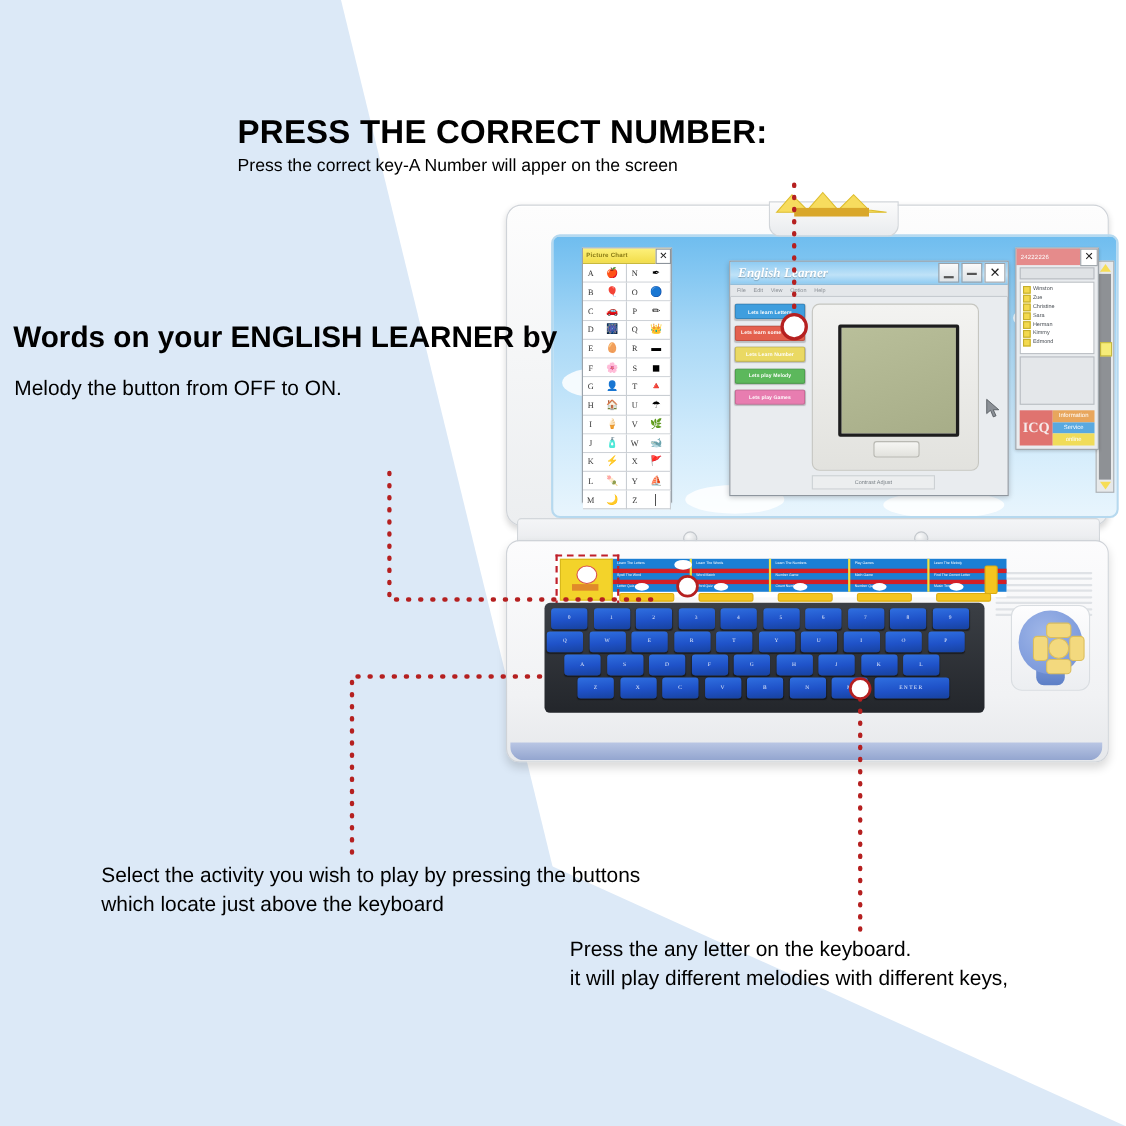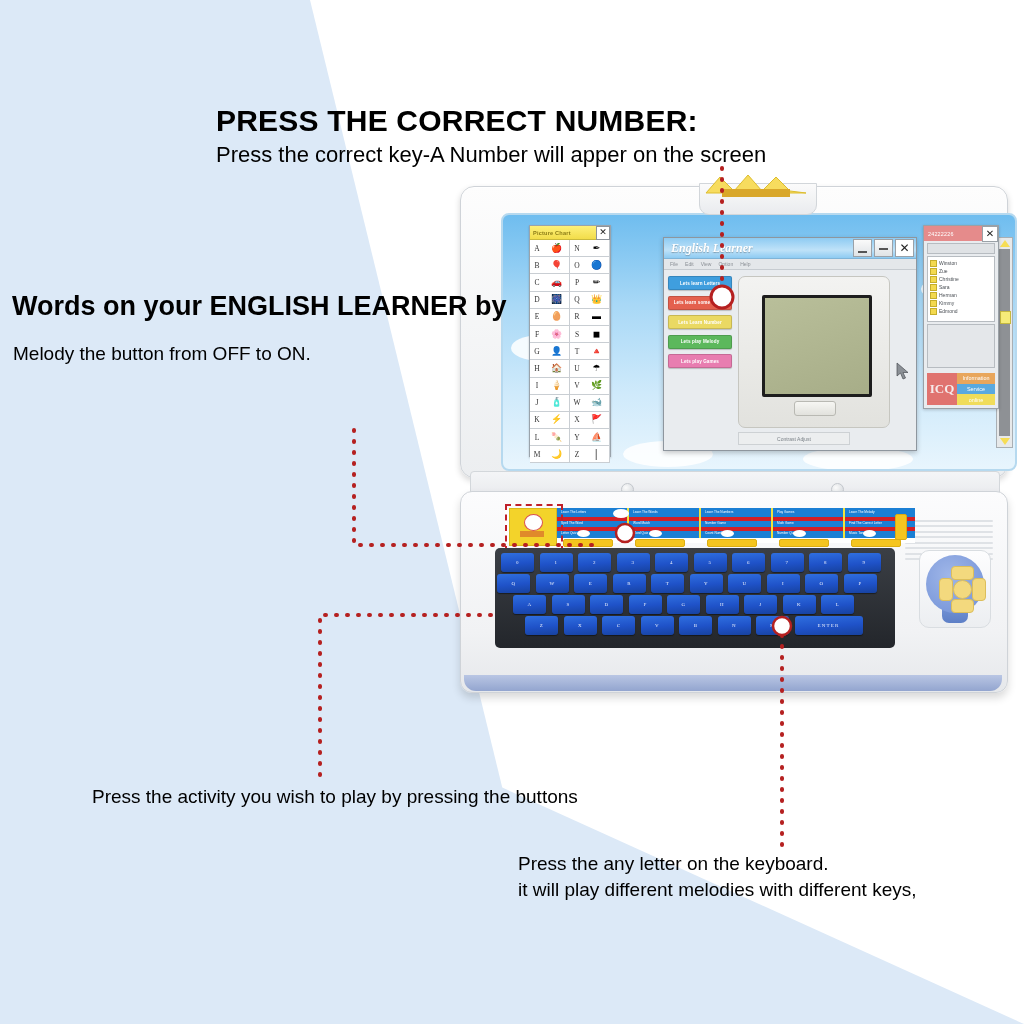--- a/index.html
+++ b/index.html
@@ -7,21 +7,21 @@
        font-family:"Liberation Sans",sans-serif;}
 
   #stage{position:absolute;inset:0;width:1024px;height:1024px;}
 
   
   .bg-wedge{position:absolute;left:0;top:0;width:1024px;height:1024px;z-index:0;}
 
   
   .txt{position:absolute;z-index:40;color:#000;white-space:nowrap;}
   .h1{font-size:30px;font-weight:bold;letter-spacing:.2px;}
-  .h2{font-size:22px;font-weight:normal;}
+  .h2{font-size:16px;font-weight:normal;}
   .h1b{font-size:27px;font-weight:bold;}
   .body-l{font-size:19px;}
 
   #t-press-title{left:216px;top:104px;}
   #t-press-sub{left:216px;top:142px;}
   #t-turn-title{left:12px;top:291px;}
   #t-push{left:13px;top:343px;}
   #t-led{left:13px;top:386px;}
   #t-activity{left:13px;top:414px;}
   #t-select1{left:92px;top:786px;}
@@ -545,17 +545,18 @@
     </g>
     <circle cx="722" cy="297" r="11" fill="#ffffff" stroke="#b52020" stroke-width="3"></circle>
     <circle cx="625" cy="533" r="9" fill="#ffffff" stroke="#b52020" stroke-width="2.5"></circle>
     <circle cx="782" cy="626" r="9" fill="#ffffff" stroke="#b52020" stroke-width="2.5"></circle>
   </svg>
 
   <div class="txt h1" id="t-press-title">PRESS THE CORRECT NUMBER:</div>
   <div class="txt h2" id="t-press-sub">Press the correct key-A Number will apper on the screen</div>
   <div class="txt h1b" id="t-turn-title">Words on your ENGLISH LEARNER by</div>
   <div class="txt body-l" id="t-push">Melody the button  from OFF to ON.</div>
-  <div class="txt body-l" id="t-select1">Press the activity you wish to play by pressing the buttons</div>
+  <div class="txt body-l" id="t-select1">Select the activity you wish to play by pressing the buttons</div>
+  <div class="txt body-l" id="t-select2">which locate just above the keyboard</div>
   <div class="txt body-l" id="t-pressletter2">it will play different melodies with different keys,</div>
   <div class="txt body-l" id="t-pressletter1">Press the any letter on the keyboard.</div>
 
 </div>
 
 </body></html>

